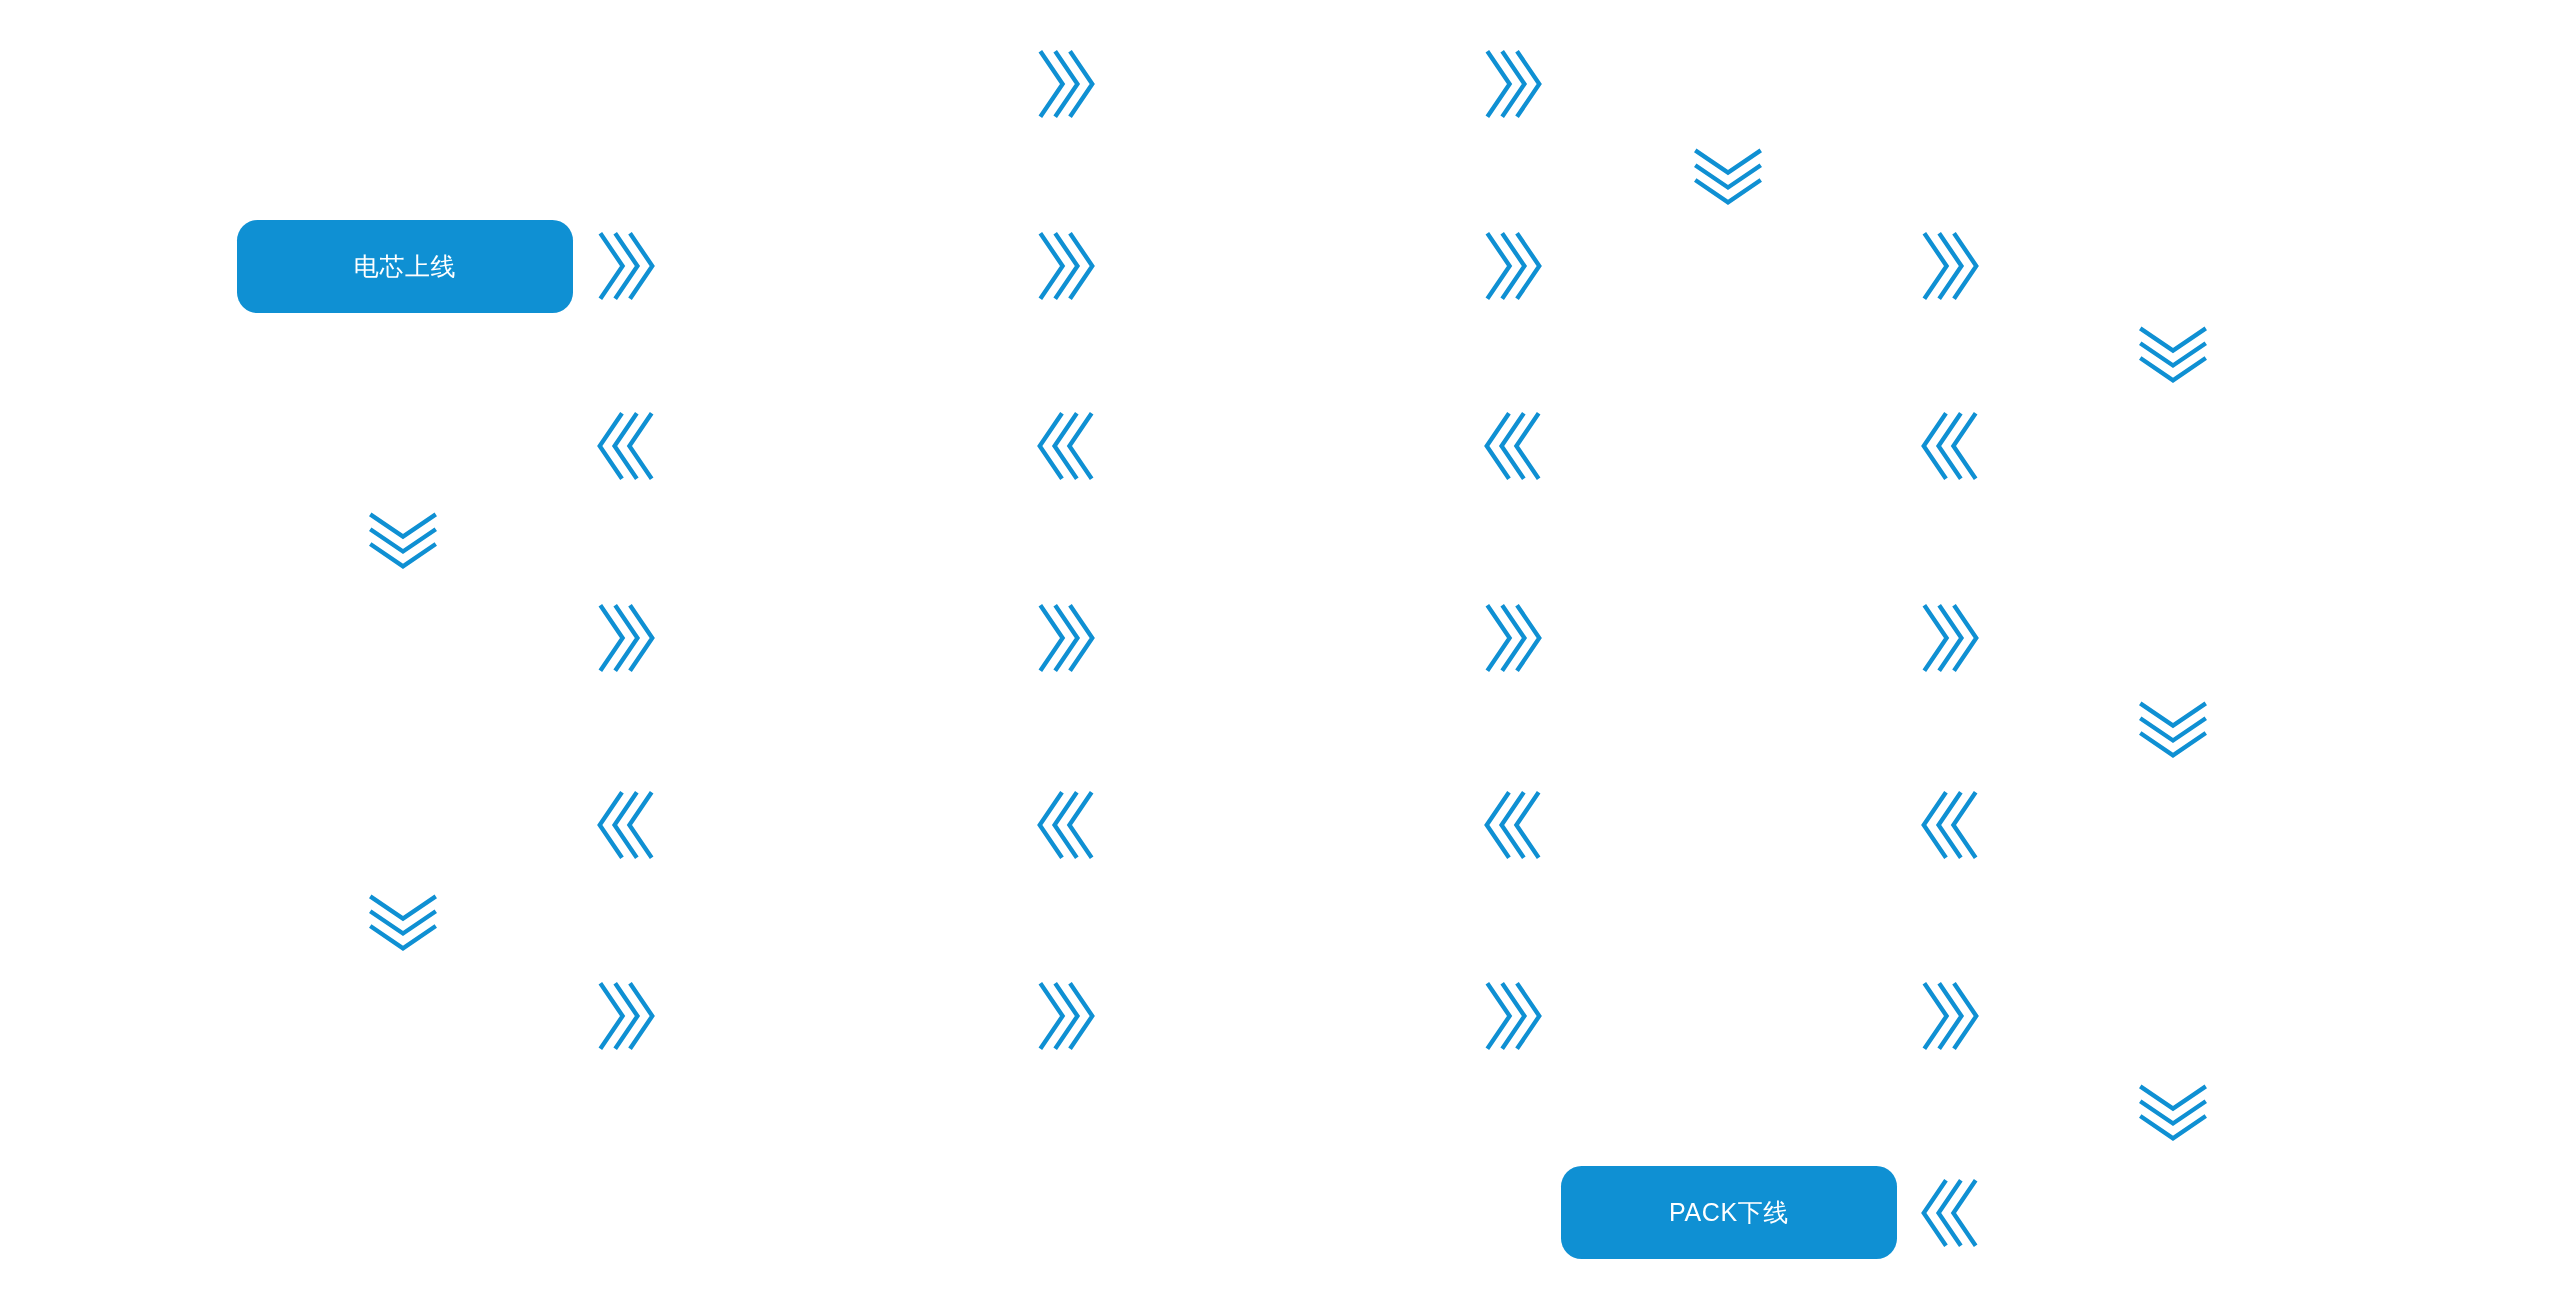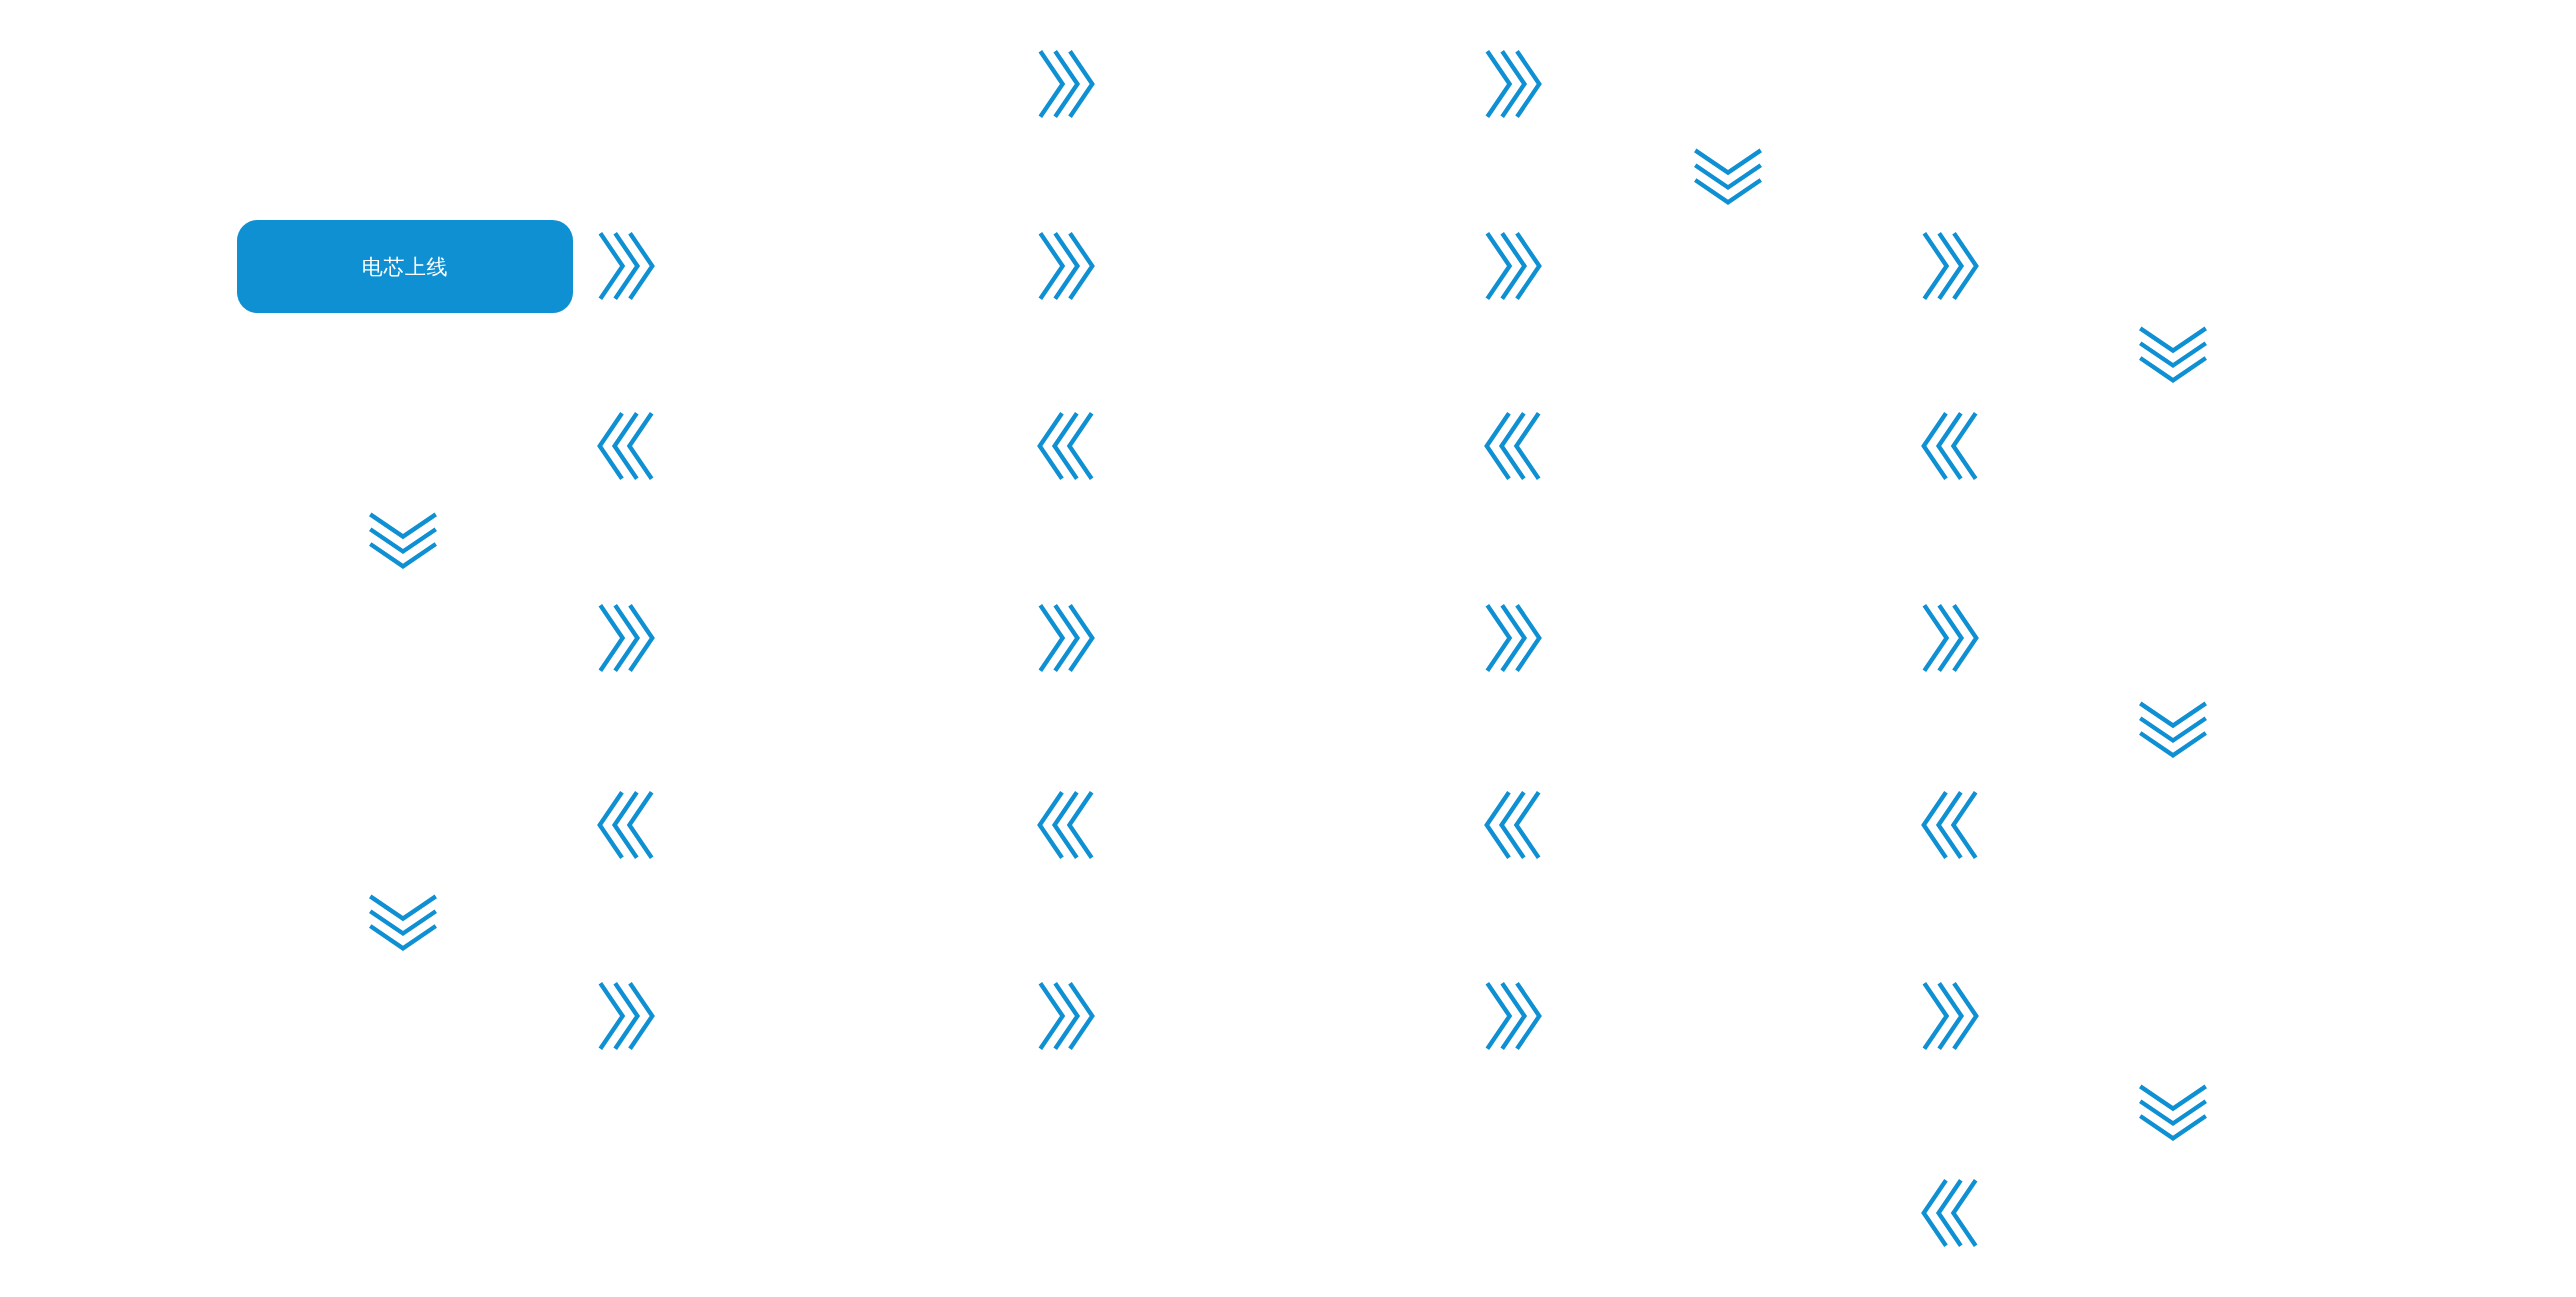--- a/index.html
+++ b/index.html
@@ -24,21 +24,21 @@
     position: absolute;
     width: 336px;
     height: 93px;
     background: var(--accent);
     color: var(--btn-text);
     border: none;
     border-radius: 20.5px;
     display: flex;
     align-items: center;
     justify-content: center;
-    font-size: 21px;
+    font-size: 25px;
     line-height: 1;
     letter-spacing: 0.6px;
     cursor: pointer;
     user-select: none;
   }
   .arrow {
     position: absolute;
     transform: translate(-50%, -50%);
     overflow: visible;
     display: block;
@@ -76,20 +76,21 @@
       <polyline points="2,4 55,40 108,4"></polyline>
       <polyline points="2,28 55,64 108,28"></polyline>
       <polyline points="2,52 55,88 108,52"></polyline>
     </g>
   </defs>
 </svg>
 
 <div class="canvas">
   <div class="flow-btn" style="left:237px; top:220px;">电芯上线</div>
 
+  <div class="flow-btn" style="left:1561px; top:1166px;">PACK下线</div>
 
   <div id="arrows-layer">
       <svg class="arrow" width="57" height="68" viewBox="0 0 91 110" style="left: 1066px; top: 84px;">
         <use href="#chev-right"></use>
       </svg>
       <svg class="arrow" width="57" height="68" viewBox="0 0 91 110" style="left: 1513px; top: 84px;">
         <use href="#chev-right"></use>
       </svg>
       <svg class="arrow" width="68" height="57" viewBox="0 0 110 91" style="left: 1728px; top: 176px;">
         <use href="#chev-down"></use>

